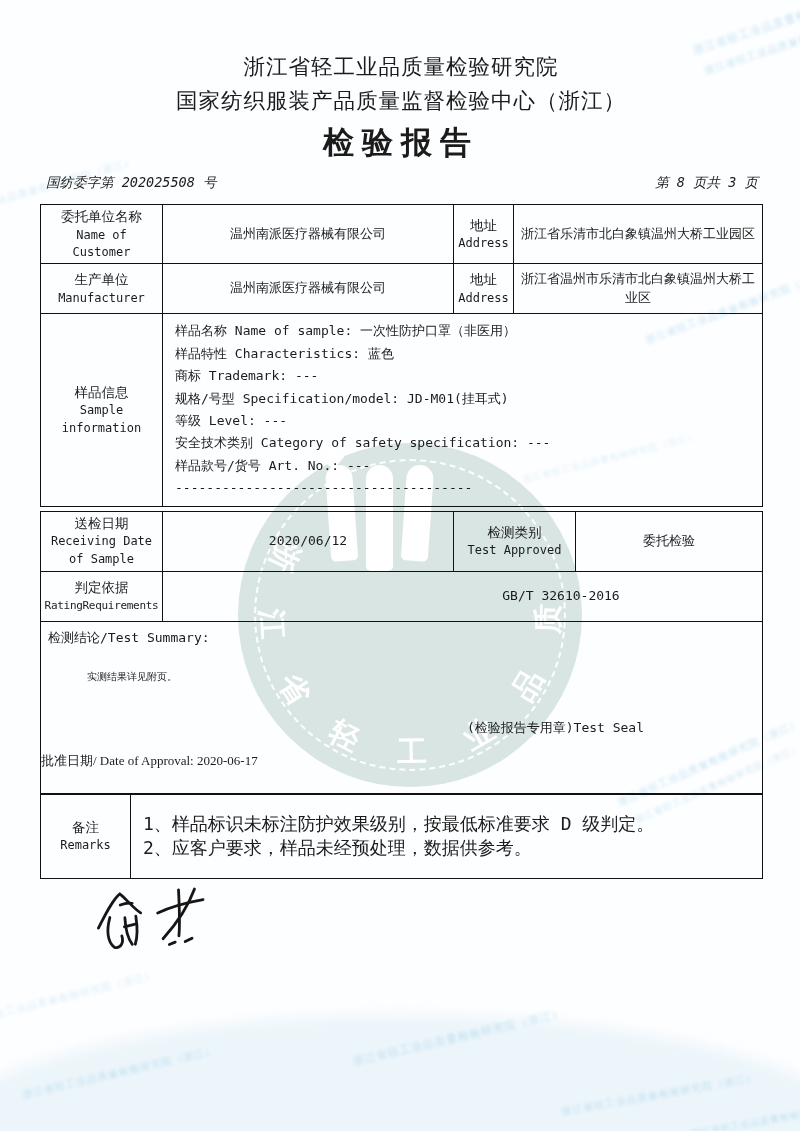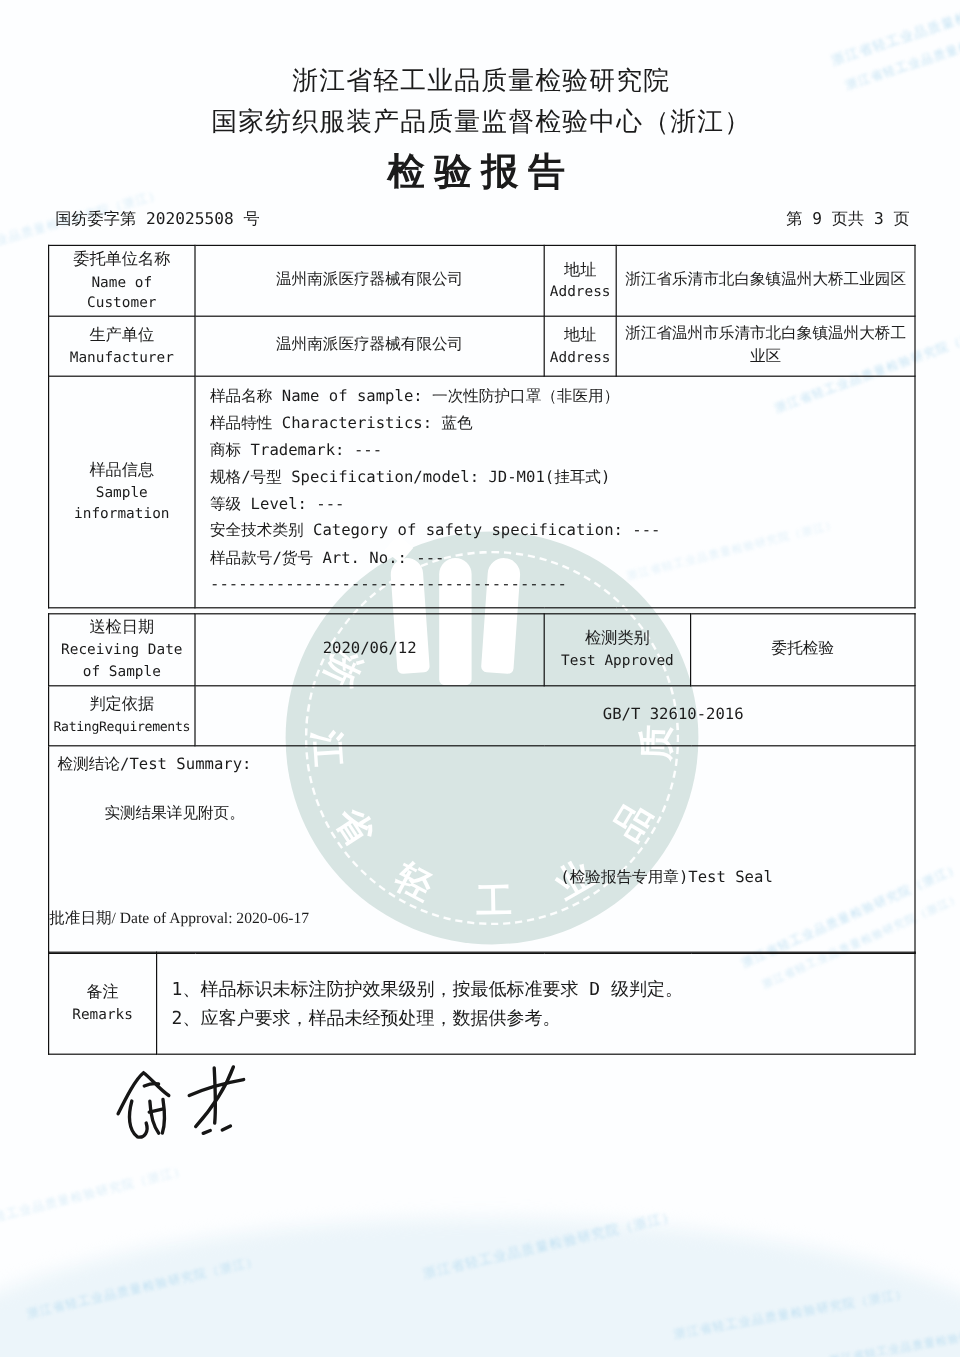--- a/index.html
+++ b/index.html
@@ -46,41 +46,41 @@
   .org{
     text-align:center;font-family:"Liberation Serif","DejaVu Serif",serif;
     font-size:21.5px;letter-spacing:1px;line-height:34px;
   }
   .report-title{
     text-align:center;font-family:"Liberation Serif","DejaVu Serif",serif;
     font-size:31px;font-weight:bold;letter-spacing:8px;margin-top:4px;
   }
   .meta-row{
     display:flex;justify-content:space-between;align-items:flex-end;
-    font-size:13.5px;margin:10px 4px 12px 6px;
+    font-size:13.5px;margin:10px 4px 12px 6px;font-style:italic;
   }
   table{border-collapse:collapse;table-layout:fixed;width:722px;background:transparent;}
   td{border:1.6px solid #111;font-size:13px;text-align:center;
      vertical-align:middle;padding:2px 3px;line-height:1.45;}
   .lbl-cn{display:block;font-size:13.5px;}
   .lbl-en{display:block;font-size:12px;}
   .lbl-en.tight{font-size:11px;letter-spacing:-.3px;}
   .sample-cell{text-align:left;padding:6px 6px 6px 12px;}
   .sample-cell div{line-height:22.4px;white-space:nowrap;}
   .note-cell{height:24px;font-size:12.5px;}
   .t2{margin-top:4px;}
   .t3{margin-top:-1.6px;}
   .wide-val{text-align:center;padding-left:200px;}
   .summary-cell{height:172px;vertical-align:top;text-align:left;padding:0;}
   .sum-title{padding:7px 0 0 7px;font-size:13px;}
-  .sum-body{margin:23px 0 0 46px;font-size:13px;}
+  .sum-body{margin:23px 0 0 46px;font-size:10px;}
   .sum-seal{text-align:right;padding-right:118px;margin-top:34px;font-size:13px;}
   .sum-approval{text-align:left;padding-right:46px;margin-top:14px;font-size:13px;font-family:Liberation Serif, serif;}
   .remarks-lines{text-align:left;padding-left:12px;}
-  .remarks-lines div{line-height:24px;font-size:15px;}
+  .remarks-lines div{line-height:24px;font-size:18px;}
   .sig-row{display:flex;align-items:flex-start;margin-top:16px;padding-left:14px;}
   .sig-label{font-size:13.5px;line-height:21px;}
   .sig-label .cn{padding-left:14px;}
   .sig-svg{margin:-10px 0 0 34px;}
 </style>
 </head>
 <body>
 
 <div class="page">
 
@@ -120,21 +120,21 @@
   </div>
 
   <div class="content">
 
     <div class="org">浙江省轻工业品质量检验研究院</div>
     <div class="org">国家纺织服装产品质量监督检验中心（浙江）</div>
     <div class="report-title">检验报告</div>
 
     <div class="meta-row">
       <span>国纺委字第 202025508 号</span>
-      <span>第 9 页共 3 页</span>
+      <span>第 8 页共 3 页</span>
     </div>
 
     <table class="t1">
       <colgroup>
           <col style="width:122px">
           <col style="width:291px">
           <col style="width:60px">
           <col style="width:249px">
         </colgroup>
       <tbody>

